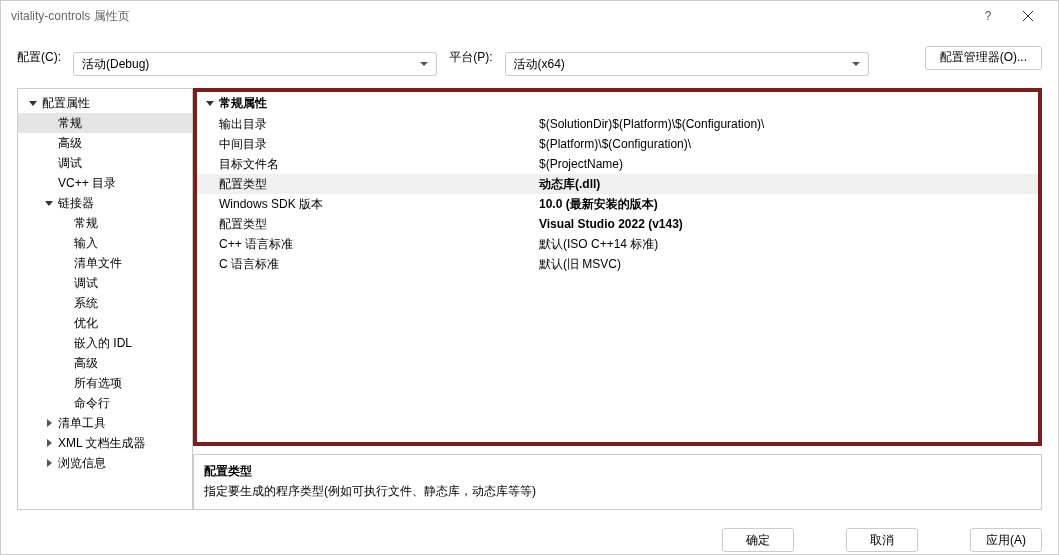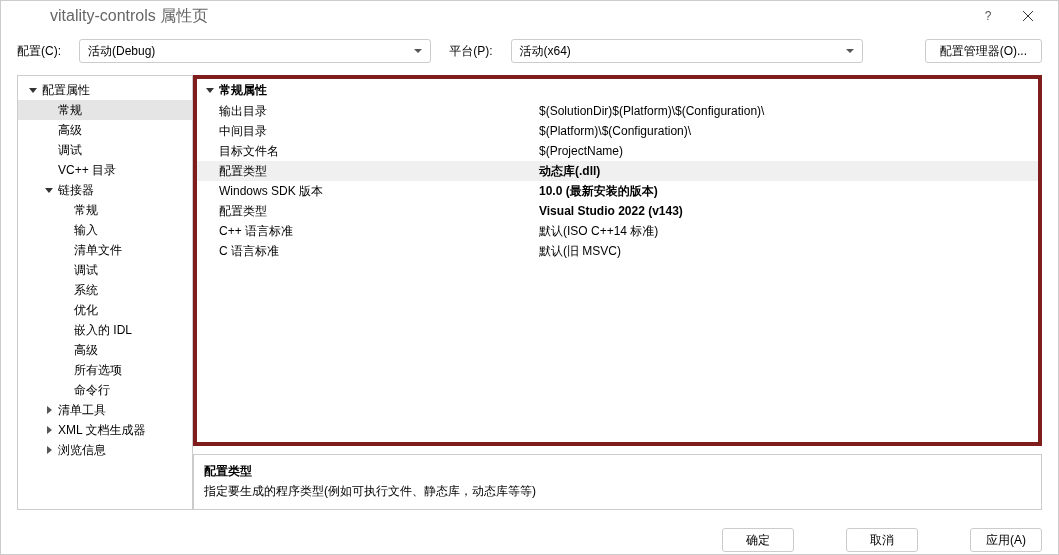--- a/index.html
+++ b/index.html
@@ -1,24 +1,24 @@
 <!DOCTYPE html>
 <html><head>
 <meta charset="utf-8">
 <style>
 * { box-sizing: border-box; margin: 0; padding: 0; }
 body { font-family: "Microsoft YaHei", "Segoe UI", sans-serif; font-size: 12px; background: #fff; color: #000; }
 .window { width: 1059px; height: 555px; border: 1px solid #ccc; display: flex; flex-direction: column; background: #fff; }
 .titlebar { display: flex; align-items: center; height: 30px; padding: 0 10px; color: #666; }
-.titlebar-text { flex: 1; font-size: 16px; margin-left: 39px; }
+.titlebar-text { flex: 1; font-size: 12px; }
 .titlebar-btn { width: 40px; height: 28px; display: flex; align-items: center; justify-content: center; color: #555; cursor: pointer; }
 .titlebar-btn svg { width: 10px; height: 10px; }
-.toolbar { display: flex; align-items: center; gap: 18px; padding: 8px 16px 12px 16px; }
+.toolbar { display: flex; align-items: center; gap: 12px; padding: 8px 16px 12px 16px; }
 .tlabel { color: #000; }
-.combo { flex: 1; border: 1px solid #ccc; border-radius: 3px; height: 24px; display: flex; align-items: center; padding: 0 8px; background: #fff; justify-content: space-between; }
+.combo { flex: 1; border: 1px solid #ccc; border-radius: 3px; height: 24px; display: flex; align-items: center; padding: 0 8px; background: #fff; justify-content: space-between; margin-top: 13px; }
 .combo span:first-child { color: #000; }
 .caret { width: 0; height: 0; border-left: 4px solid transparent; border-right: 4px solid transparent; border-top: 4px solid #555; }
 .btn { border: 1px solid #ccc; border-radius: 3px; height: 24px; padding: 0 14px; background: #fff; display: flex; align-items: center; cursor: pointer; margin-left: 44px; }
 .main { flex: 1; display: flex; padding: 0 16px 10px 16px; min-height: 0; }
 .sidebar { width: 176px; border: 1px solid #ccc; overflow-y: auto; padding: 4px 0; }
 .tree-item { display: flex; align-items: center; height: 20px; padding-right: 6px; cursor: pointer; }
 .tree-item.selected { background: #e5e5e5; }
 .tw { width: 14px; height: 14px; display: inline-flex; align-items: center; justify-content: center; margin-right: 2px; }
 .tw.expanded::before { content: ""; width: 0; height: 0; border-left: 4px solid transparent; border-right: 4px solid transparent; border-top: 5px solid #333; }
 .tw.collapsed::before { content: ""; width: 0; height: 0; border-top: 4px solid transparent; border-bottom: 4px solid transparent; border-left: 5px solid #555; }

